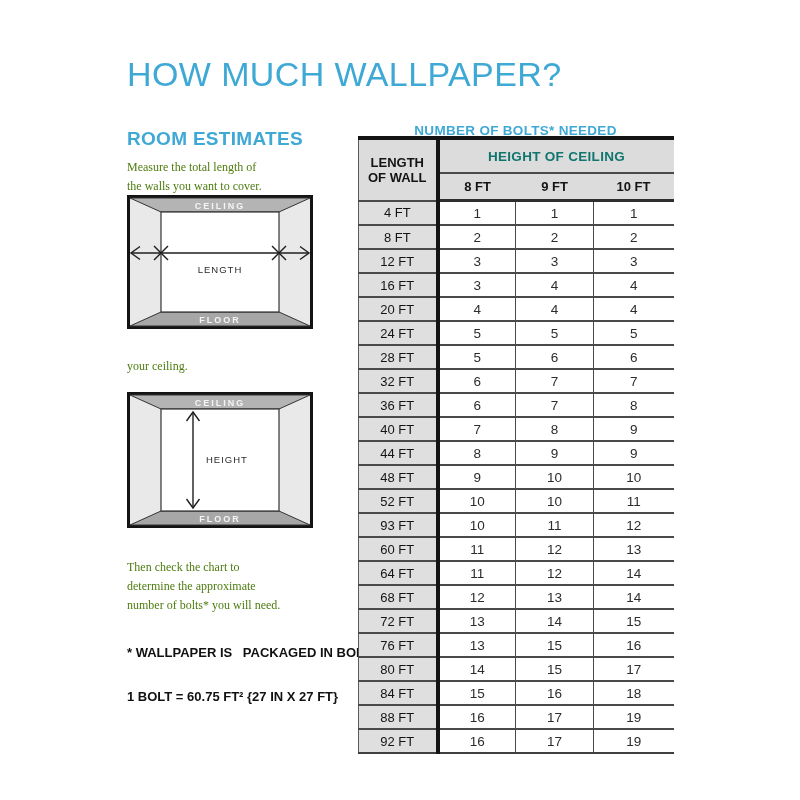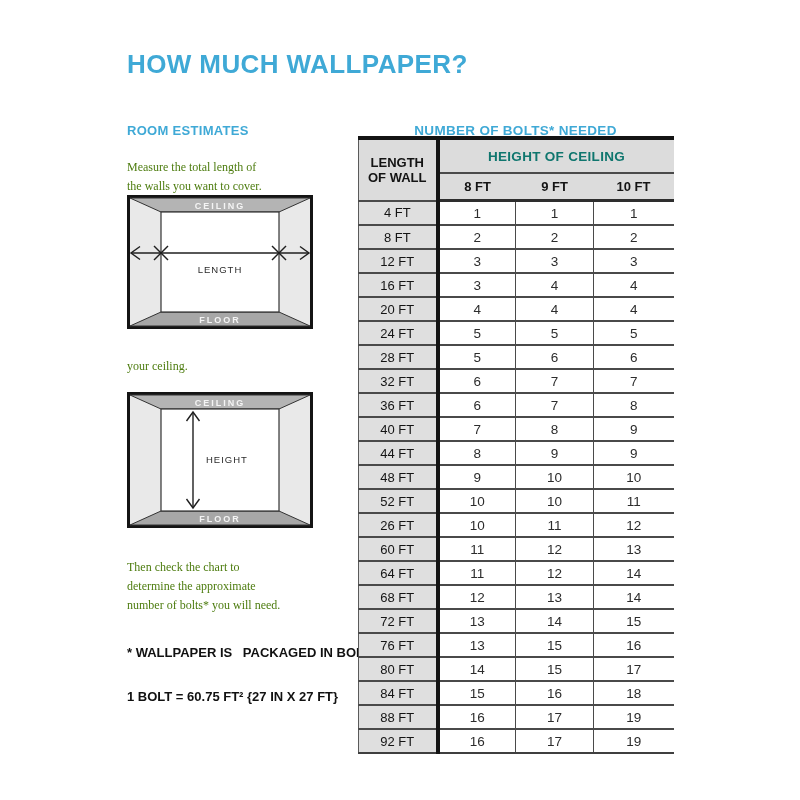--- a/index.html
+++ b/index.html
@@ -1,22 +1,22 @@
 <!DOCTYPE html>
 <html><head>
 <meta charset="utf-8">
 <style>
   html,body{margin:0;padding:0;background:#ffffff;}
   .page{position:relative;width:800px;height:800px;background:#ffffff;overflow:hidden;
         font-family:"Liberation Sans","DejaVu Sans",sans-serif;color:#1f1f1f;}
 
-  .main-title{position:absolute;left:127px;top:32px;font-size:26px;font-weight:bold;
+  .main-title{position:absolute;left:127px;top:32px;font-size:34px;font-weight:normal;
               letter-spacing:0.4px;color:#3FA9D6;white-space:nowrap;}
 
-  .section-heading{position:absolute;font-size:13px;font-weight:bold;letter-spacing:0.3px;
+  .section-heading{position:absolute;font-size:19px;font-weight:bold;letter-spacing:0.3px;
                    color:#3FA9D6;white-space:nowrap;}
   .h-left{left:127px;top:112px;}
   .table-title{position:absolute;left:358px;top:112px;width:315px;text-align:center;
                font-size:13.5px;font-weight:bold;letter-spacing:0.3px;color:#3FA9D6;}
 
   .para{position:absolute;left:127px;font-size:12px;line-height:19px;color:#4d7c0f;font-family:Liberation Serif, serif;}
   .para .ln{display:block;}
   .p1{top:146px;} .p2{top:345px;} .p3{top:546px;}
 
   .note{position:absolute;left:127px;font-size:13px;font-weight:bold;line-height:14.5px;color:#111;}
@@ -210,21 +210,21 @@
             <td>10</td>
             <td>10</td>
           </tr>
           <tr>
             <th class="rowlabel">52 FT</th>
             <td>10</td>
             <td>10</td>
             <td>11</td>
           </tr>
           <tr>
-            <th class="rowlabel">26 FT</th>
+            <th class="rowlabel">93 FT</th>
             <td>10</td>
             <td>11</td>
             <td>12</td>
           </tr>
           <tr>
             <th class="rowlabel">60 FT</th>
             <td>11</td>
             <td>12</td>
             <td>13</td>
           </tr>

